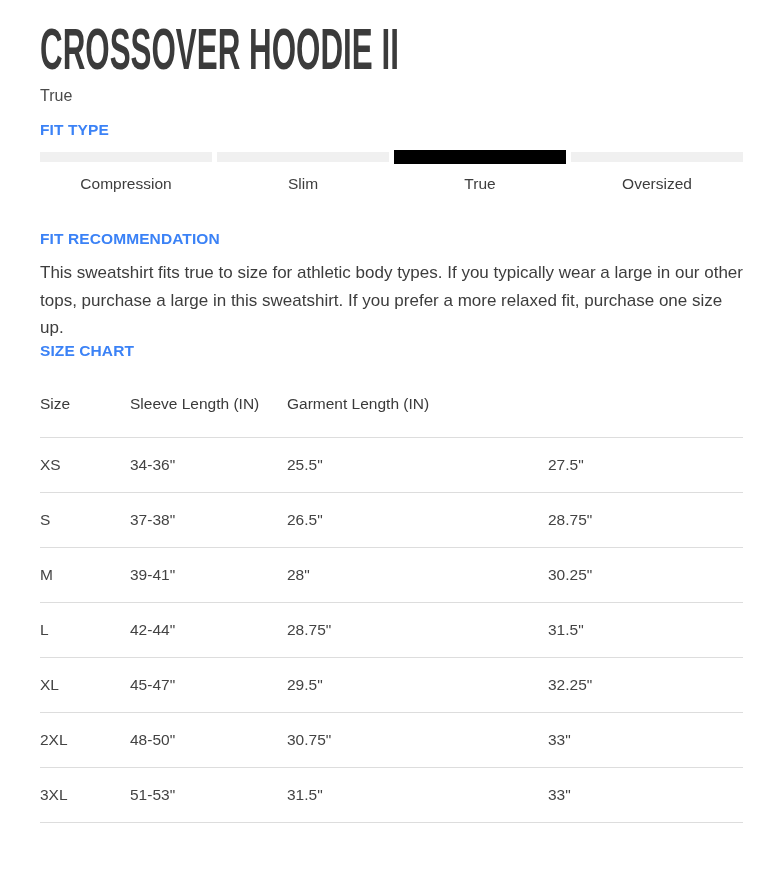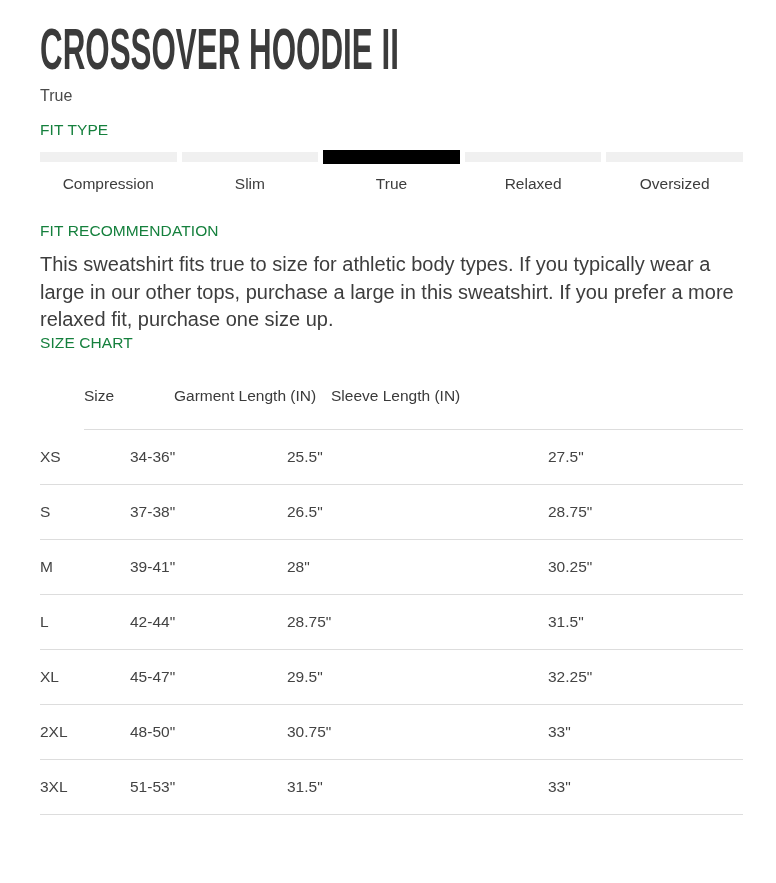--- a/index.html
+++ b/index.html
@@ -39,22 +39,22 @@
     letter-spacing:0px;
     color:var(--title);
   }
   .color-name{
     margin-top:13px;
     font-size:16px;
     color:#4a4a4a;
   }
   .section-label{
     font-size:15.5px;
-    font-weight:400;
-    color:#15803d;
+    font-weight:700;
+    color:#3b82f6;
     letter-spacing:0.1px;
   }
   .fit-type-label{margin-top:16px;}
   
   .fit-options{
     display:flex;
     gap:5px;
     margin-top:11px;
     align-items:flex-end;
   }
@@ -73,24 +73,24 @@
     height:14px;
     background:var(--bar-active);
   }
   .fit-label{
     margin-top:11px;
     text-align:center;
     font-size:15.5px;
     color:#3d3d3d;
   }
   
-  .fit-rec-label{margin-top:29px;}
+  .fit-rec-label{margin-top:37px;}
   .fit-rec-text{
     margin-top:11px;
-    font-size:20px;
+    font-size:17px;
     line-height:27.5px;
     color:#3d3d3d;
     max-width:703px;
   }
   .size-chart-label{margin-top:0;}
   
   .table{
     margin-top:12px;
     width:703px;
   }
@@ -100,21 +100,20 @@
     align-items:center;
     height:55px;
     border-bottom:1px solid var(--divider);
     font-size:15.5px;
     color:#434343;
   }
   .trow.thead{
     height:66px;
     font-weight:500;
     color:#3a3a3a;
-    margin-left:44px;
   }
 </style>
 </head>
 <body>
 
 <div class="page">
 
   <h1 class="product-title"><span class="condense">CROSSOVER HOODIE II</span></h1>
 
   <div class="color-name">True</div>
@@ -137,41 +136,35 @@
     <div class="fit-option selected">
       <div class="bar-track">
           <div class="bar"></div>
         </div>
       <div class="fit-label">True</div>
     </div>
     <div class="fit-option">
       <div class="bar-track">
           <div class="bar"></div>
         </div>
-      <div class="fit-label">Relaxed</div>
-    </div>
-    <div class="fit-option">
-      <div class="bar-track">
-          <div class="bar"></div>
-        </div>
       <div class="fit-label">Oversized</div>
     </div>
   </div>
 
   <div class="section-label fit-rec-label">FIT RECOMMENDATION</div>
 
   <p class="fit-rec-text">This sweatshirt fits true to size for athletic body types. If you typically wear a large in our other tops, purchase a large in this sweatshirt. If you prefer a more relaxed fit, purchase one size up.</p>
 
   <div class="section-label size-chart-label">SIZE CHART</div>
 
   <div class="table">
     <div class="trow thead">
       <div class="tcell">Size</div>
+      <div class="tcell">Sleeve Length (IN)</div>
       <div class="tcell">Garment Length (IN)</div>
-      <div class="tcell">Sleeve Length (IN)</div>
     </div>
     <div class="trow">
       <div class="tcell">XS</div>
       <div class="tcell">34-36"</div>
       <div class="tcell">25.5"</div>
       <div class="tcell">27.5"</div>
     </div>
     <div class="trow">
       <div class="tcell">S</div>
       <div class="tcell">37-38"</div>

